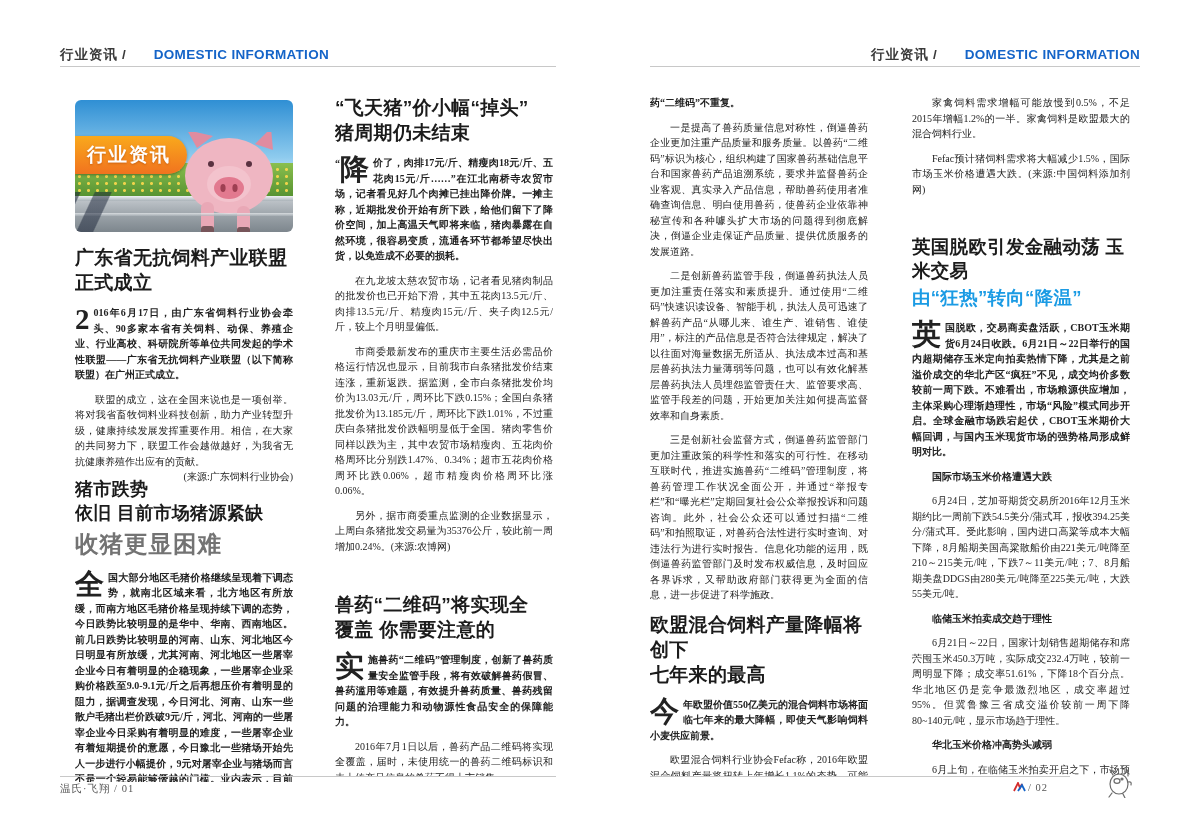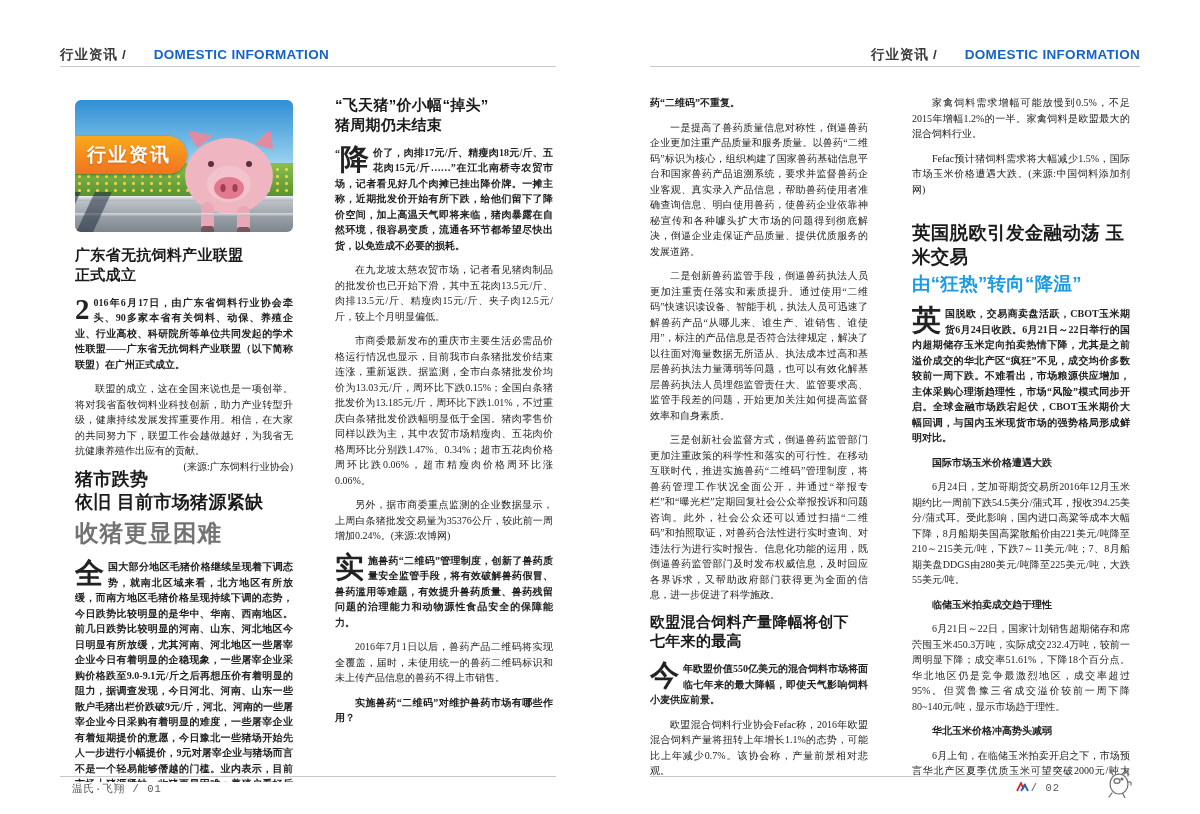--- a/index.html
+++ b/index.html
@@ -26,25 +26,25 @@
   #col3{left:650px;}
   #col4{left:912px;}
   p{margin:0 0 9px 0;text-indent:2em;}
   p.nodent{text-indent:0;font-weight:bold;}
   .dropcap{float:left;font-size:29px;line-height:27px;padding:1px 4px 0 0;}
   .dc-quote{float:left;font-size:10px;line-height:14px;padding-top:2px;}
   .src{float:right;}
   .subhead{font-weight:bold;}
   
   .h-title{font-family:"Liberation Sans","DejaVu Sans",sans-serif;font-weight:bold;
-           color:#1b1b1b;font-size:15px;line-height:1.32;text-align:left;text-indent:0;
+           color:#1b1b1b;font-size:19px;line-height:1.32;text-align:left;text-indent:0;
            margin:0 0 10px 0;letter-spacing:0.3px;}
   .h-title .blue{color:#737373;font-size:23.5px;display:block;margin-top:3px;letter-spacing:1px;}
   .h-title .blue2{color:#1b9be4;display:block;margin-top:2px;}
-  .mt-lg{margin-top:24px;}
+  .mt-lg{margin-top:38px;}
   .mt-md{margin-top:0;}
   
   #photo{position:relative;width:218px;height:132px;border-radius:6px;overflow:hidden;margin-bottom:13px;}
   .sky{position:absolute;left:0;top:0;right:0;height:62%;background:linear-gradient(#2f8fd4,#8ecbee 70%,#d9efFA);}
   .meadow{position:absolute;left:0;top:48%;right:0;height:30%;background:linear-gradient(#8abf4e,#4d8a2c);}
   .flowers{position:absolute;left:0;top:50%;right:0;height:28%;
      background-image:radial-gradient(circle,#ffd84d 1.1px,rgba(255,216,77,0) 1.9px);
      background-size:9px 7px;opacity:.9;}
   .fence{position:absolute;left:0;bottom:0;right:0;height:36px;background:linear-gradient(#c7ccd1,#9aa2a8 55%,#7d868d);}
   .rail{position:absolute;left:0;right:0;height:5px;background:linear-gradient(#eef1f3,#aab2b8);}
@@ -55,22 +55,22 @@
   
   #banner{position:absolute;left:0;top:36px;height:38px;display:flex;align-items:center;
      padding:0 16px 0 12px;border-radius:0 19px 19px 0;
      background:linear-gradient(#f9a91c,#f1731f);box-shadow:0 1px 3px rgba(0,0,0,.35);}
   #banner span{font-family:"Liberation Sans","DejaVu Sans",sans-serif;font-weight:bold;
      color:#fff;font-size:19px;letter-spacing:2px;text-shadow:0 1px 2px rgba(160,60,0,.5);}
   
   .footer-rule{position:absolute;top:776px;height:1px;background:#c8c8c8;}
   #frule-left{left:60px;width:496px;}
   #frule-right{left:650px;width:420px;}
-  .pg-footer{position:absolute;top:782px;font-family:Liberation Mono, monospace;
-     font-size:10.5px;color:#555;letter-spacing:1px;margin-left:12px;}
+  .pg-footer{position:absolute;top:782px;font-family:Liberation Serif, serif;
+     font-size:10.5px;color:#555;letter-spacing:1px;}
   #footer-left{left:60px;}
   #footer-right{left:988px;width:60px;text-align:right;color:#555;}
   #brand-logo{display:inline-block;vertical-align:-2px;margin-right:2px;}
   #pig-icon{position:absolute;left:1105px;top:768px;}
 </style>
 </head>
 <body>
 
 <div class="pg-header" id="header-left">
   <span class="cn">行业资讯</span><span class="slash">/</span><span class="en">DOMESTIC INFORMATION</span>
@@ -128,20 +128,24 @@
 <div class="col" id="col2">
   <div class="h-title">
     <span>“飞天猪”价小幅“掉头”</span><br>
     <span>猪周期仍未结束</span>
   </div>
   <p class="nodent"><span class="dc-quote">“</span><span class="dropcap">降</span><span>价了，肉排17元/斤、精瘦肉18元/斤、五花肉15元/斤……”在江北南桥寺农贸市场，记者看见好几个肉摊已挂出降价牌。一摊主称，近期批发价开始有所下跌，给他们留下了降价空间，加上高温天气即将来临，猪肉暴露在自然环境，很容易变质，流通各环节都希望尽快出货，以免造成不必要的损耗。</span></p>
   <p>在九龙坡太慈农贸市场，记者看见猪肉制品的批发价也已开始下滑，其中五花肉13.5元/斤、肉排13.5元/斤、精瘦肉15元/斤、夹子肉12.5元/斤，较上个月明显偏低。</p>
   <p>市商委最新发布的重庆市主要生活必需品价格运行情况也显示，目前我市白条猪批发价结束连涨，重新返跌。据监测，全市白条猪批发价均价为13.03元/斤，周环比下跌0.15%；全国白条猪批发价为13.185元/斤，周环比下跌1.01%，不过重庆白条猪批发价跌幅明显低于全国。猪肉零售价同样以跌为主，其中农贸市场精瘦肉、五花肉价格周环比分别跌1.47%、0.34%；超市五花肉价格周环比跌0.06%，超市精瘦肉价格周环比涨0.06%。</p>
   <p><span>另外，据市商委重点监测的企业数据显示，上周白条猪批发交易量为35376公斤，较此前一周增加0.24%。</span><span>(来源:农博网)</span></p>
 
+  <div class="h-title mt-lg">
+    <span>兽药“二维码”将实现全</span><br>
+    <span>覆盖 你需要注意的</span>
+  </div>
   <p class="nodent"><span class="dropcap">实</span><span>施兽药“二维码”管理制度，创新了兽药质量安全监管手段，将有效破解兽药假冒、兽药滥用等难题，有效提升兽药质量、兽药残留问题的治理能力和动物源性食品安全的保障能力。</span></p>
   <p>2016年7月1日以后，兽药产品二维码将实现全覆盖，届时，未使用统一的兽药二维码标识和未上传产品信息的兽药不得上市销售。</p>
   <p class="subhead">实施兽药“二维码”对维护兽药市场有哪些作用？</p>
 
 </div>
 
 <div class="col" id="col3">
   <p class="nodent">药“二维码”不重复。</p>
   <p>一是提高了兽药质量信息对称性，倒逼兽药企业更加注重产品质量和服务质量。以兽药“二维码”标识为核心，组织构建了国家兽药基础信息平台和国家兽药产品追溯系统，要求并监督兽药企业客观、真实录入产品信息，帮助兽药使用者准确查询信息、明白使用兽药，使兽药企业依靠神秘宣传和各种噱头扩大市场的问题得到彻底解决，倒逼企业走保证产品质量、提供优质服务的发展道路。</p>
   <p>二是创新兽药监管手段，倒逼兽药执法人员更加注重责任落实和素质提升。通过使用“二维码”快速识读设备、智能手机，执法人员可迅速了解兽药产品“从哪儿来、谁生产、谁销售、谁使用”，标注的产品信息是否符合法律规定，解决了以往面对海量数据无所适从、执法成本过高和基层兽药执法力量薄弱等问题，也可以有效化解基层兽药执法人员埋怨监管责任大、监管要求高、监管手段差的问题，开始更加关注如何提高监督效率和自身素质。</p>

